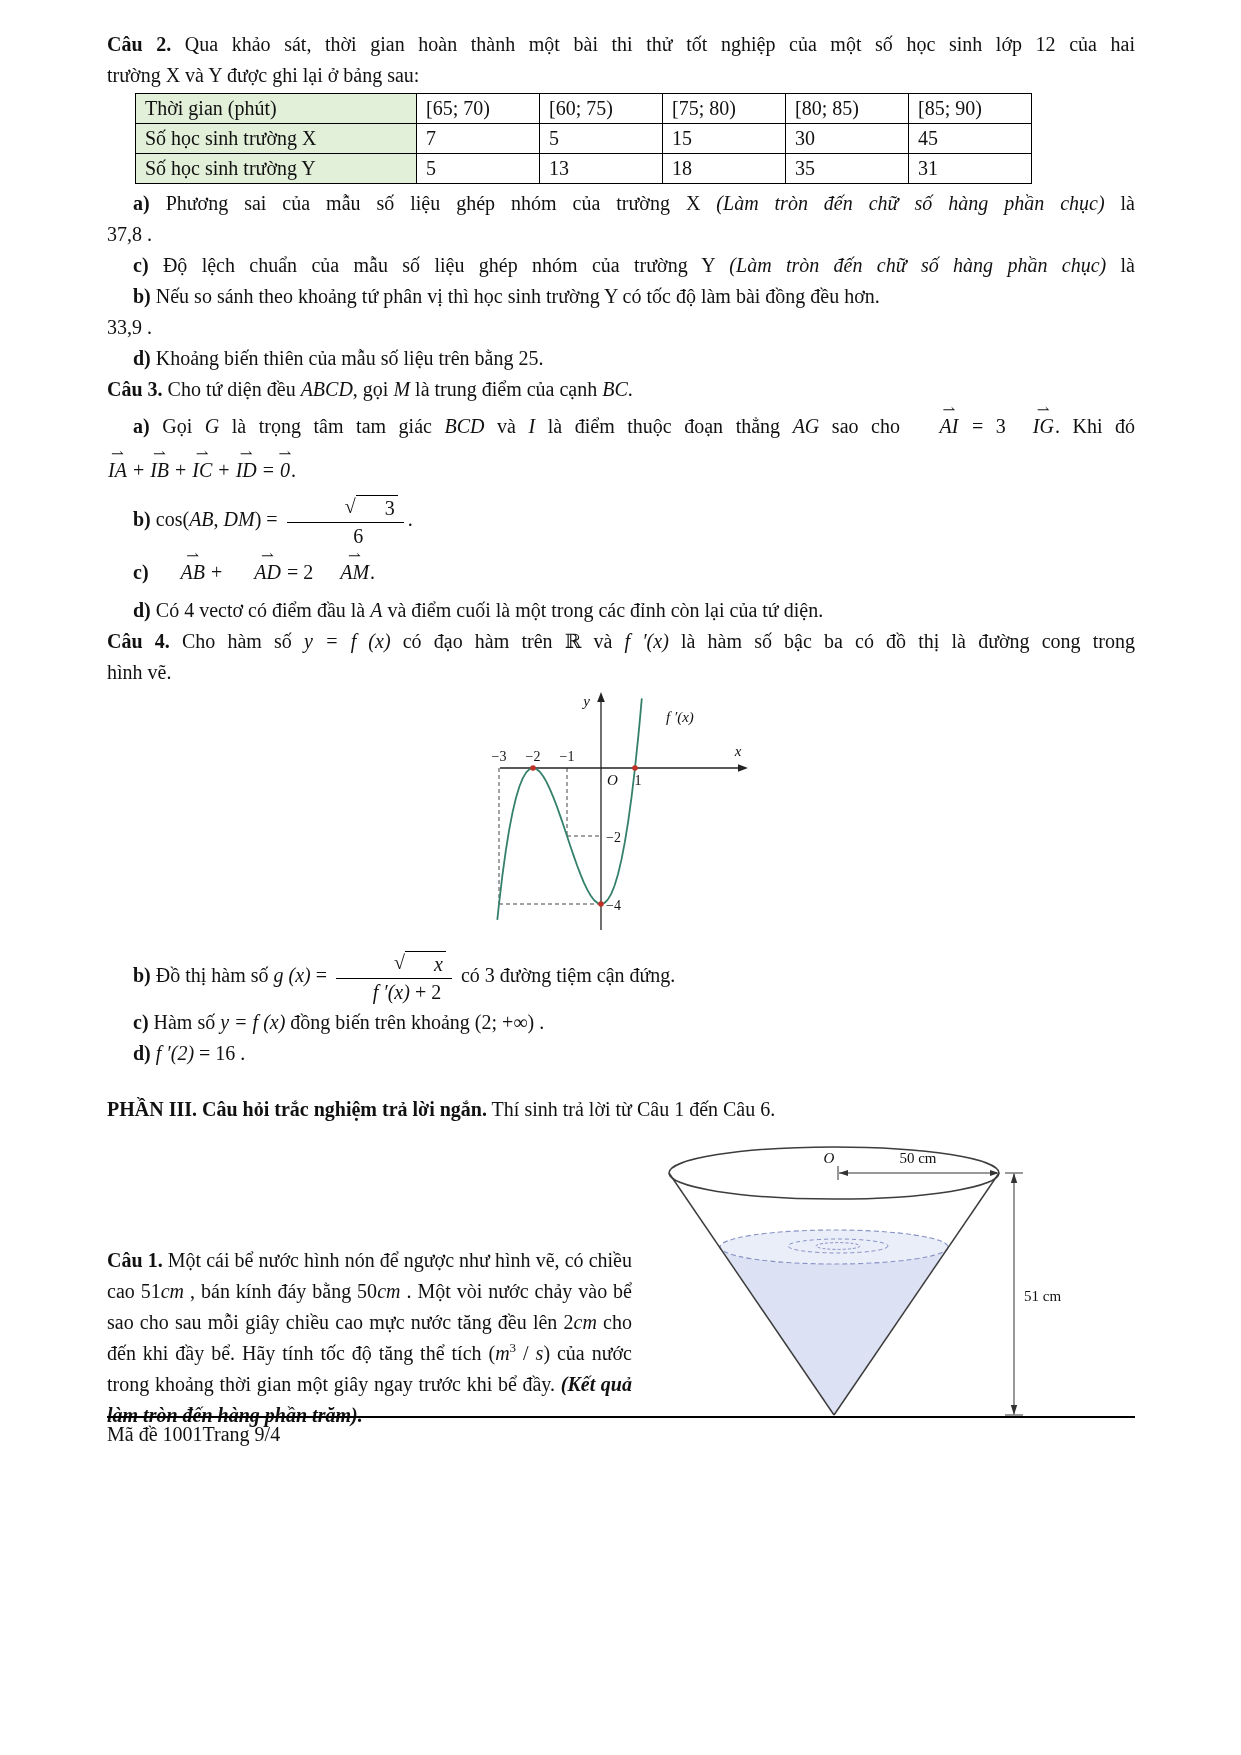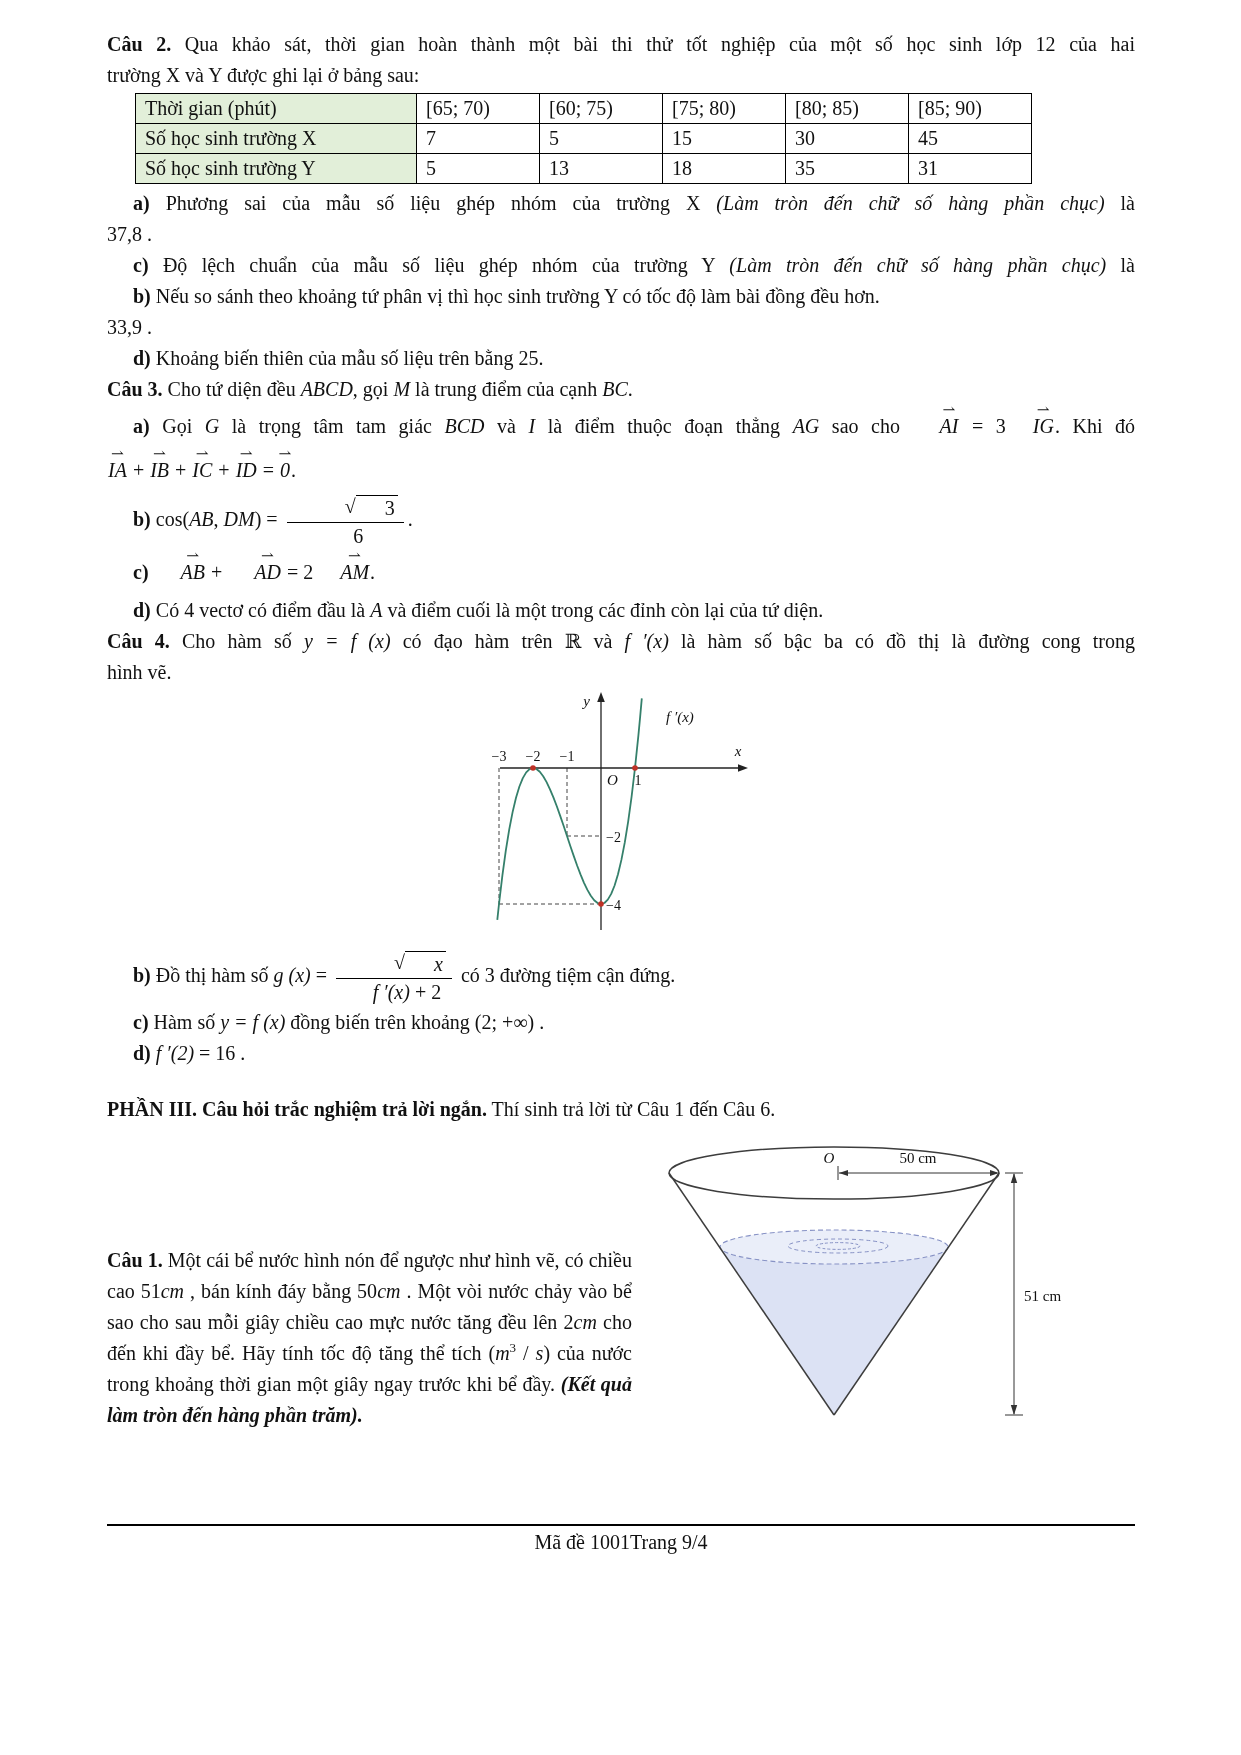--- a/index.html
+++ b/index.html
@@ -44,22 +44,22 @@
   .p3-head{margin-top:28px;}
   .q1-row{display:flex;gap:22px;margin-top:16px;align-items:flex-end;}
   .q1-text{width:525px;line-height:1.55;text-align:justify;}
   .q1-fig{width:420px;flex:0 0 auto;padding-top:2px;}
   .cone text{font-family:"Liberation Serif","DejaVu Serif",serif;font-size:15px;fill:#111;}
   .cone .it{font-style:italic;}
   .dim{stroke:#333;stroke-width:1;}
   .dimfill{fill:#333;}
   .outline{stroke:#3d3d3d;stroke-width:1.5;fill:none;}
   
-  .footer{position:absolute;left:107px;width:1028px;top:1524px;border-top:2px solid #000;
-          padding-top:5px;display:flex;justify-content:center;font-size:20px;}
+  .footer{position:absolute;left:107px;width:1028px;top:1416px;border-top:2px solid #000;
+          padding-top:5px;display:flex;justify-content:flex-start;font-size:20px;}
 </style>
 </head>
 <body>
 
 <div class="page">
   <div class="content">
 
     <section>
       <p class="para jlast"><span class="r-b">Câu 2.</span> Qua khảo sát, thời gian hoàn thành một bài thi thử tốt nghiệp của một số học sinh lớp 12 của hai</p>
       <p class="para">trường X và Y được ghi lại ở bảng sau:</p>

